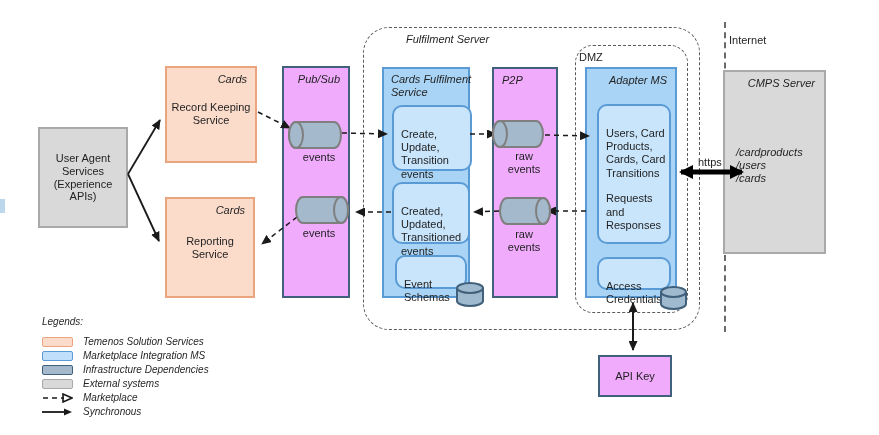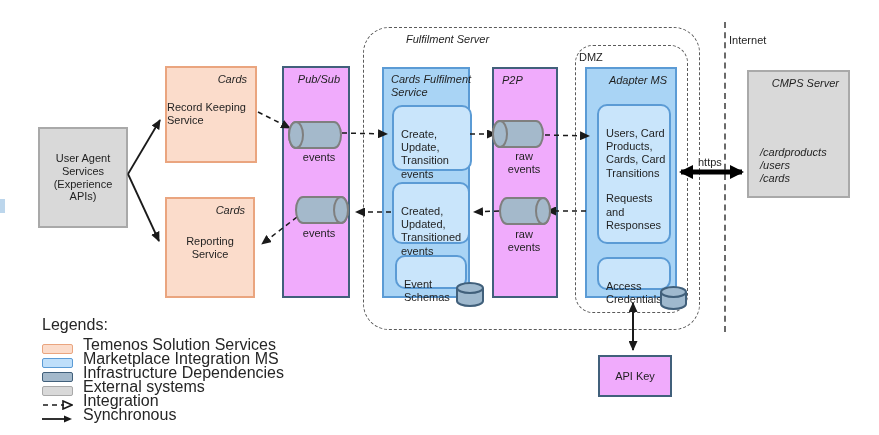--- a/index.html
+++ b/index.html
@@ -20,21 +20,21 @@
 
   .dashedBox { position:absolute; border:1px dashed #5a5a5a; }
 
   .centerTxt { display:flex; align-items:center; justify-content:center; text-align:center; }
 
   .qlabel { position:absolute; font-size:11px; text-align:center; line-height:1.15; }
 
   svg.overlay { position:absolute; left:0; top:0; z-index:30; pointer-events:none; }
 
   
-  #legend { position:absolute; left:42px; top:316px; font-size:16px; color:#262626; }
+  #legend { position:absolute; left:42px; top:316px; font-size:10px; color:#262626;font-style:italic; }
   #legend .ttl { margin-bottom:6px; }
   .legRow { display:flex; align-items:flex-end; height:14px; }
   .legSwatch { width:31px; height:10px; border-width:1px; border-style:solid; margin-right:10px; border-radius:2px; }
   .legIcon { width:31px; margin-right:10px; display:flex; align-items:center; }
   .legLbl { white-space:nowrap; }
 
   .edgeArtifact { position:absolute; left:0; top:199px; width:5px; height:14px; background:#bcd6ec; }
   .preline { white-space:pre-line; }
 </style>
 </head>
@@ -52,21 +52,21 @@
 
   <div style="position:absolute;left:724px;top:22px;height:310px;border-left:2px dashed #6a6a6a;"></div>
   <div style="position:absolute;left:729px;top:34px;font-size:11px;text-align:center;">Internet</div>
 
   <div class="box ext centerTxt" style="left:38px;top:127px;width:90px;height:101px;">
     <div style="width:82px;text-align:center;">User Agent Services (Experience APIs)</div>
   </div>
 
   <div class="box sol" style="left:165px;top:66px;width:92px;height:97px;">
     <div class="tagTR">Cards</div>
-    <div style="margin-top:33px;text-align:left;">Record Keeping Service</div>
+    <div style="margin-top:33px;text-align:center;">Record Keeping Service</div>
   </div>
 
   <div class="box sol" style="left:165px;top:197px;width:90px;height:101px;">
     <div class="tagTR">Cards</div>
     <div style="margin-top:36px;text-align:center;">Reporting Service</div>
   </div>
 
   <div class="box infra" style="left:282px;top:66px;width:68px;height:232px;">
     <div class="tagTR">Pub/Sub</div>
   </div>
@@ -88,21 +88,21 @@
 
   <div class="box ms" style="left:585px;top:67px;width:92px;height:231px;">
     <div class="tagTR">Adapter MS</div>
     <div class="msInner" style="left:10px;top:35px;width:74px;height:140px;display:flex;flex-direction:column;justify-content:space-between;padding-bottom:10px;">
       <div>Users, Card Products, Cards, Card Transitions</div>
       <div>Requests and Responses</div>
     </div>
     <div class="msInner" style="left:10px;top:188px;width:74px;height:33px;">Access Credentials</div>
   </div>
 
-  <div class="box ext" style="left:747px;top:70px;width:103px;height:128px;">
+  <div class="box ext" style="left:723px;top:70px;width:103px;height:184px;">
     <div class="titleItal" style="position:absolute;top:5px;right:9px;">CMPS Server</div>
     <div class="titleItal preline" style="position:absolute;left:11px;top:74px;">/cardproducts
 /users
 /cards</div>
   </div>
 
   <div class="box infra centerTxt" style="left:598px;top:355px;width:74px;height:42px;">
     <div>API Key</div>
   </div>
 
@@ -185,21 +185,21 @@
       <div class="legLbl">External  systems</div>
     </div>
 
     <div class="legRow">
       <div class="legIcon">
         <svg width="31" height="10" viewBox="0 0 31 10">
           <path d="M1,5 L22,5" stroke="#1a1a1a" stroke-width="1.6" stroke-dasharray="5 4" fill="none"></path>
           <path d="M21,1 L30,5 L21,9 z" fill="none" stroke="#1a1a1a" stroke-width="1.6"></path>
         </svg>
       </div>
-      <div class="legLbl">Integration</div>
+      <div class="legLbl">Marketplace</div>
     </div>
 
     <div class="legRow">
       <div class="legIcon">
         <svg width="31" height="10" viewBox="0 0 31 10">
           <path d="M0,5 L23,5" stroke="#1a1a1a" stroke-width="1.8" fill="none"></path>
           <path d="M22,1.5 L30,5 L22,8.5 z" fill="#1a1a1a"></path>
         </svg>
       </div>
       <div class="legLbl">Synchronous</div>

